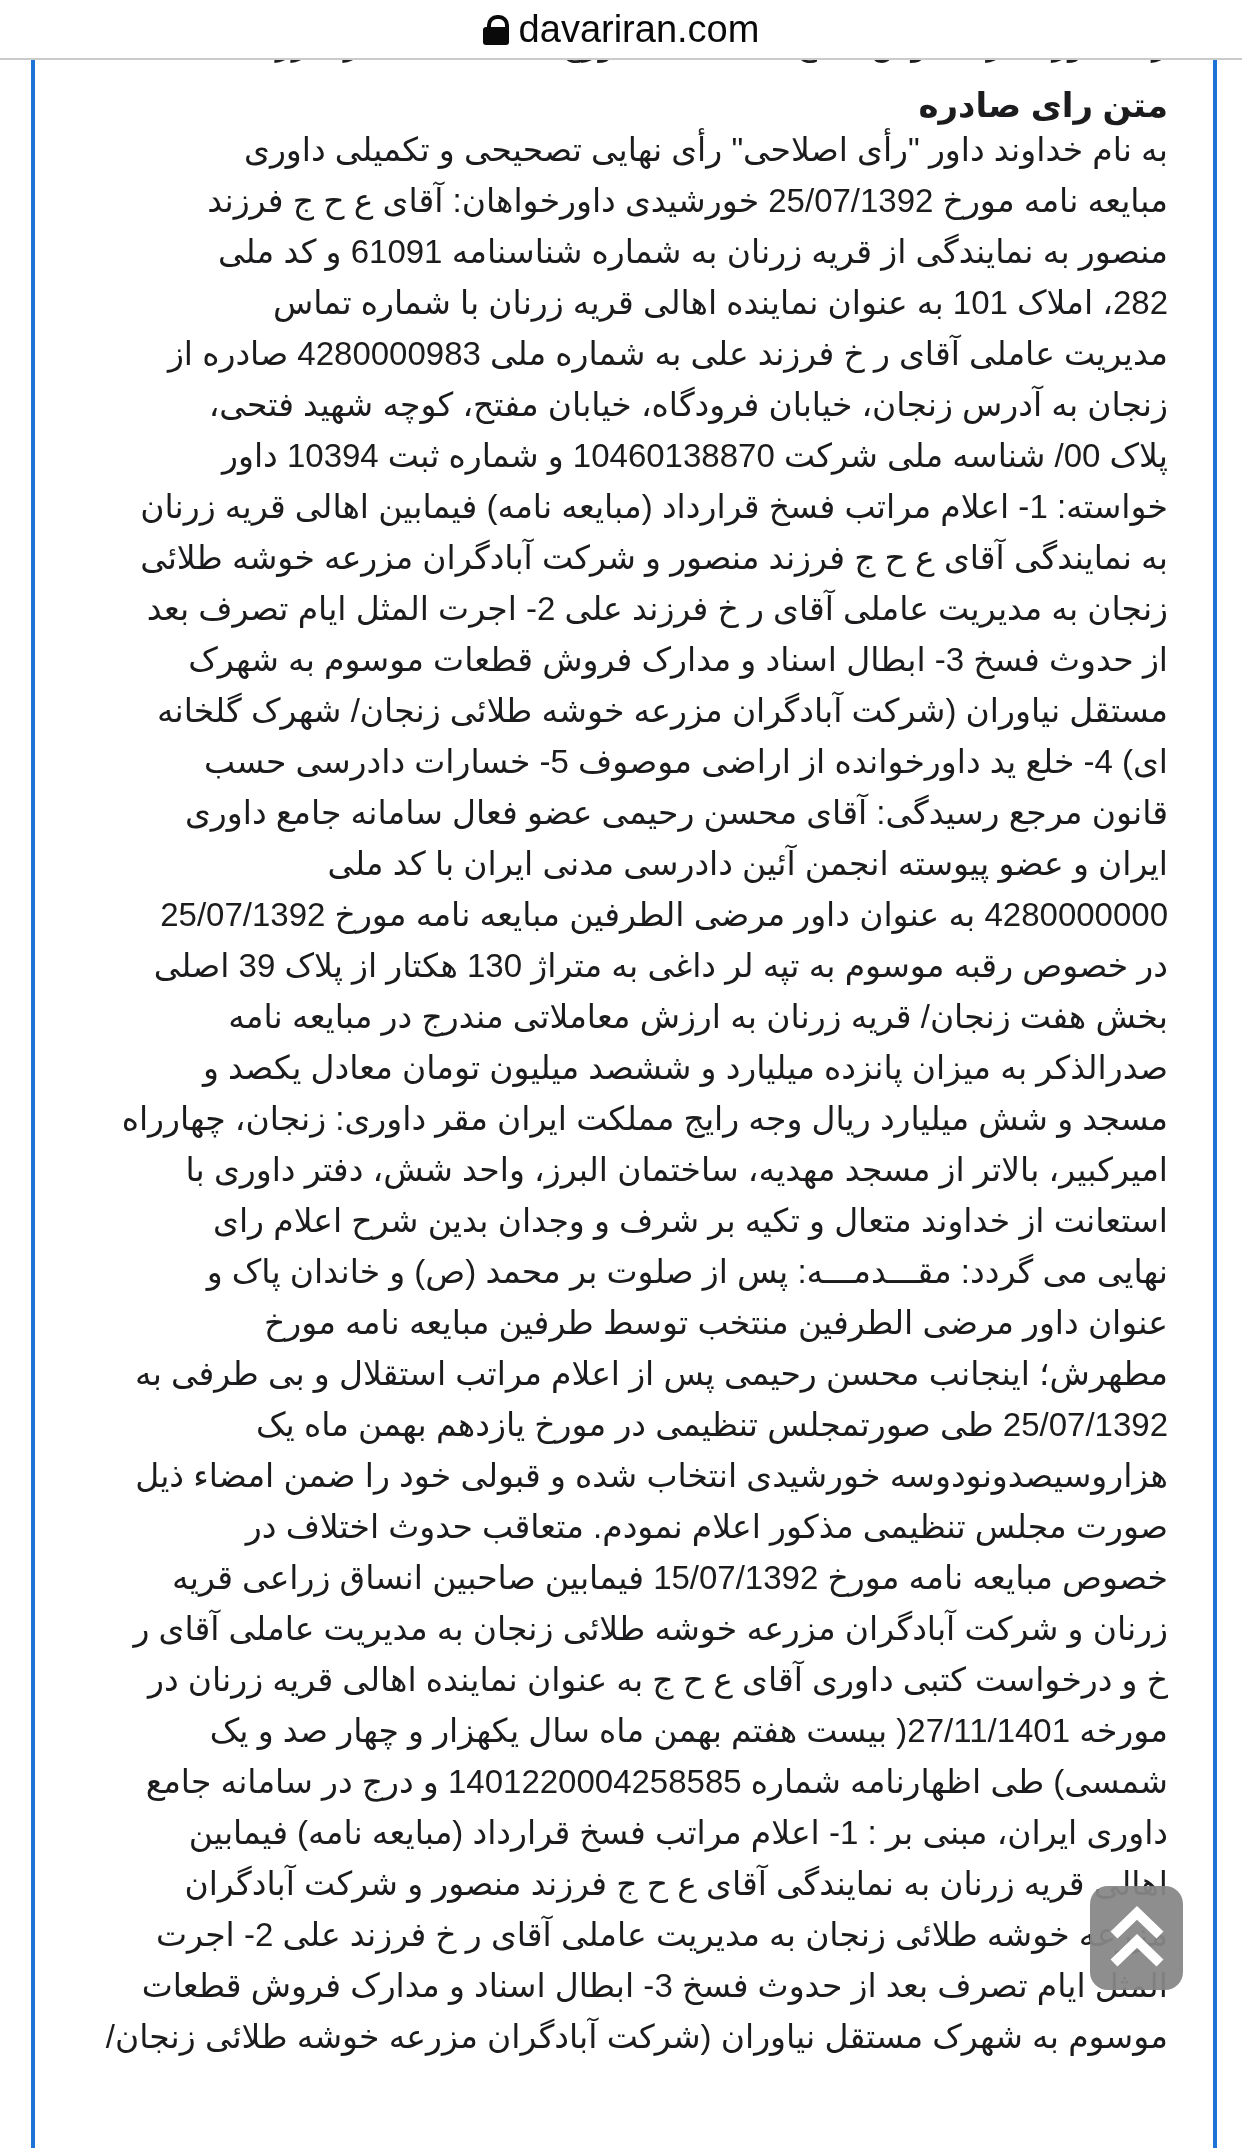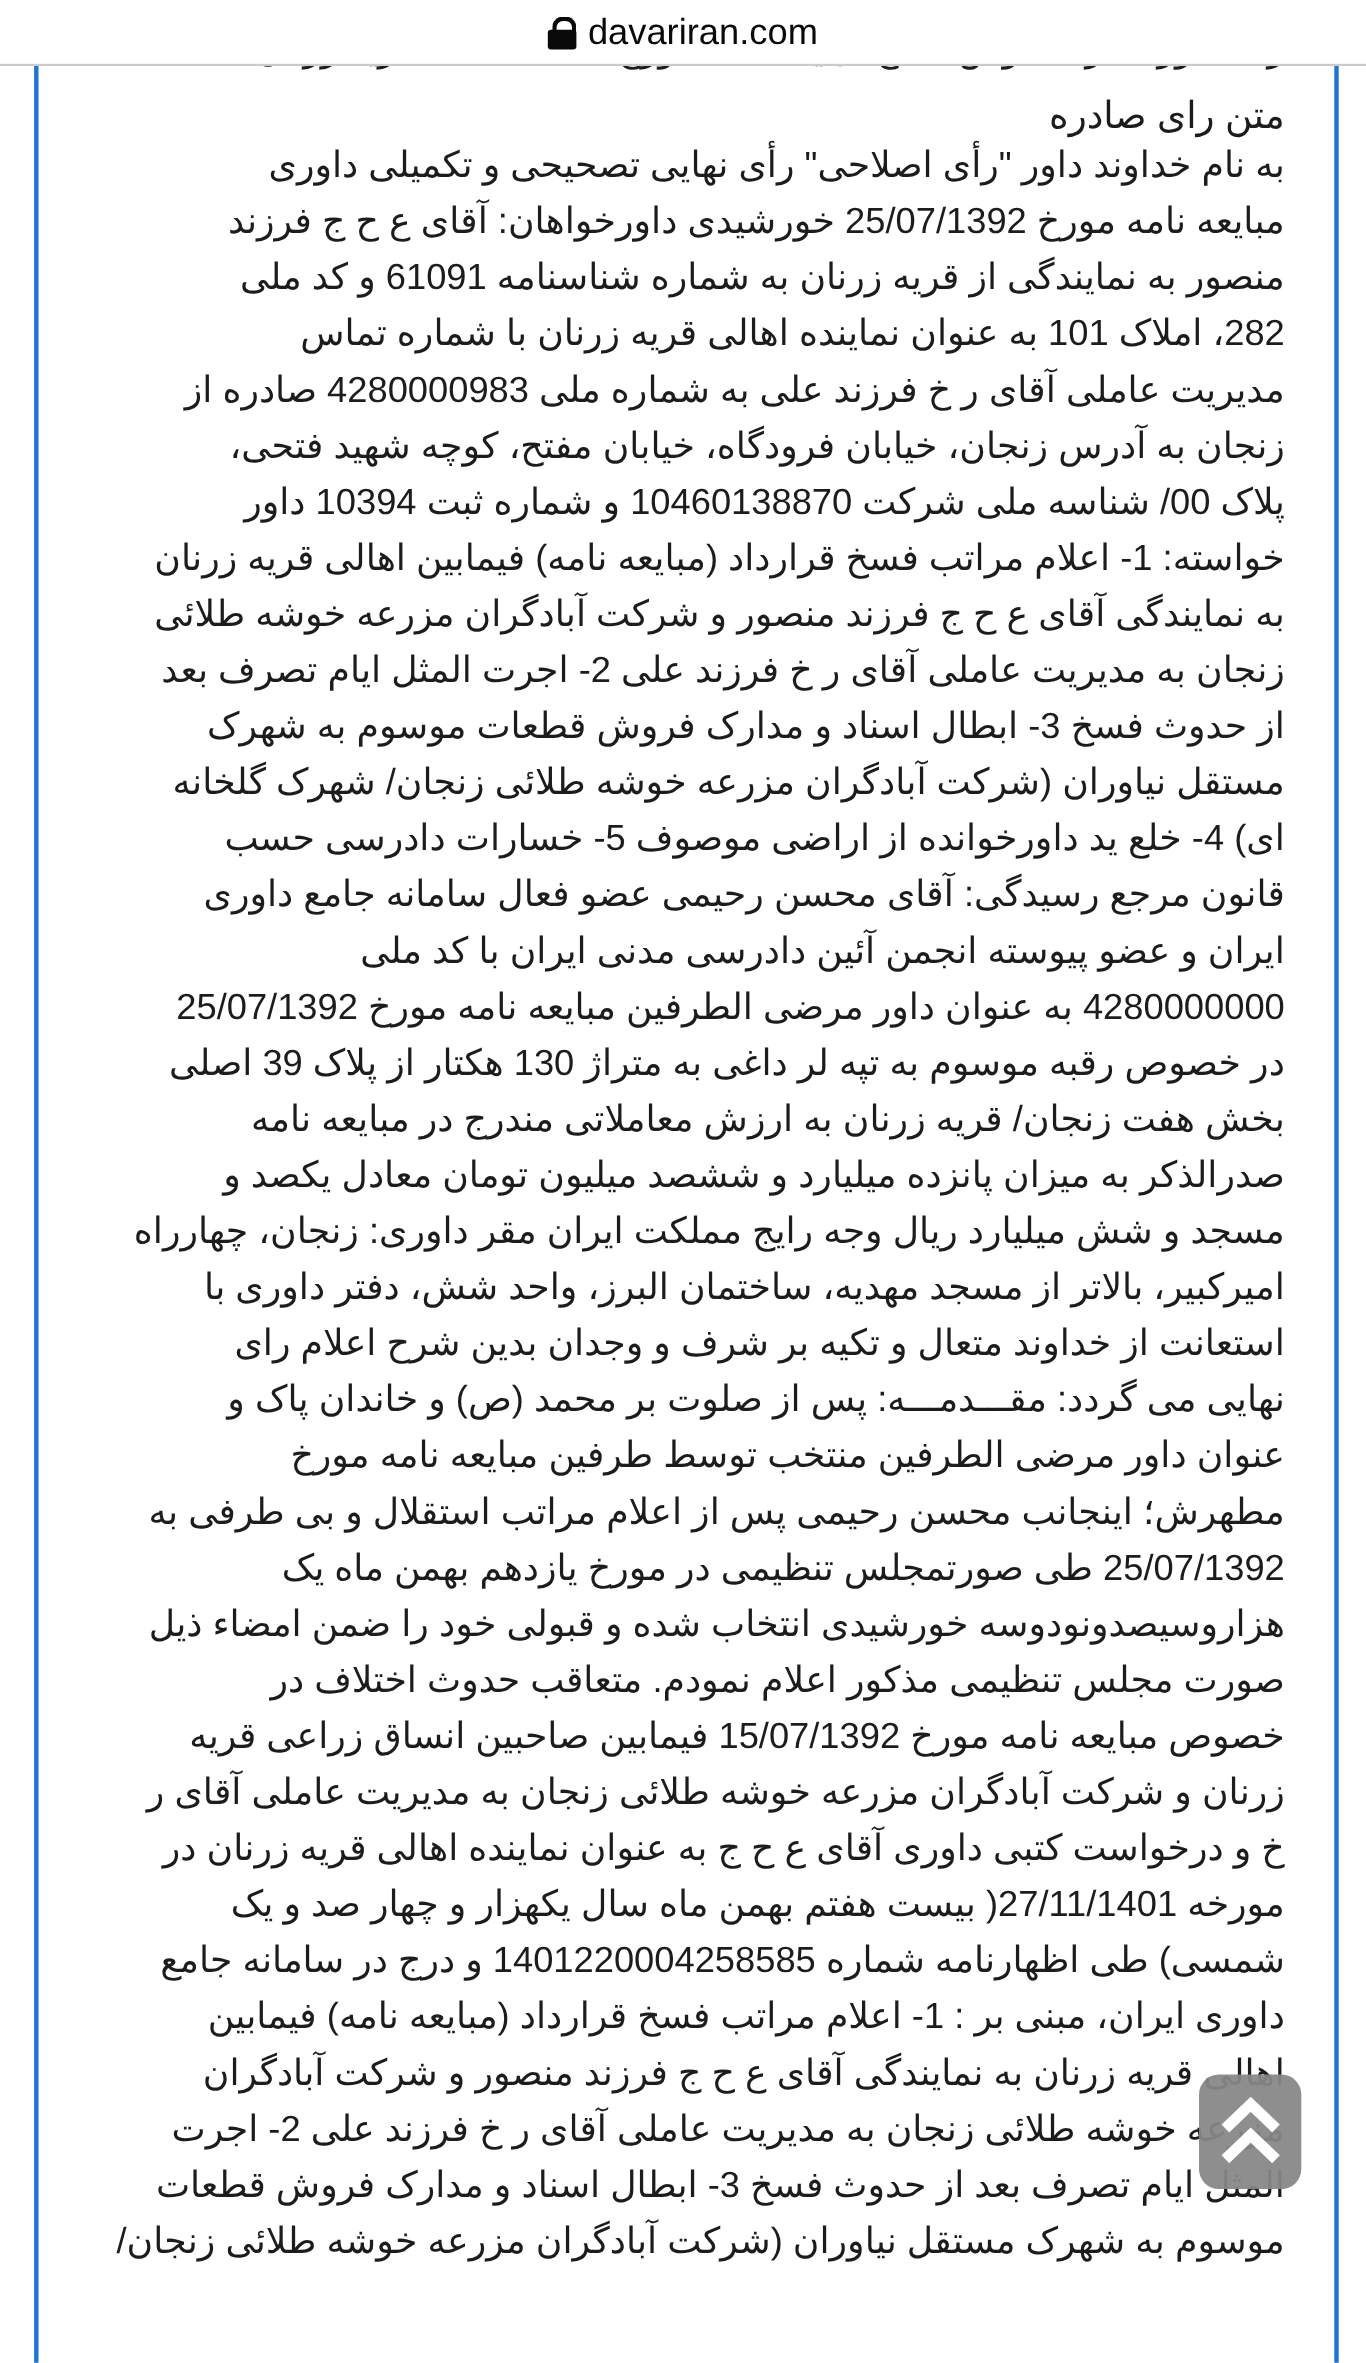--- a/index.html
+++ b/index.html
@@ -17,36 +17,36 @@
   }
   .lock{width:26px;height:32px;position:relative;display:inline-block;margin-top:4px;}
   .lock .shackle{
     position:absolute;top:0;left:4px;width:14px;height:16px;
     border:4px solid #0a0a0a;border-bottom:none;border-radius:10px 10px 0 0;
   }
   .lock .bodyp{
     position:absolute;top:12px;left:0;width:26px;height:18px;
     background:#0a0a0a;border-radius:3px;
   }
-  .domain{font-size:33px;color:#0a0a0a;letter-spacing:0;}
+  .domain{font-size:38px;color:#0a0a0a;letter-spacing:0;}
   
   .doc-col{
     position:absolute;left:31px;top:0;width:1178px;height:2148px;
     border-left:4px solid #1d74d4;border-right:4px solid #1d74d4;
     background:#ffffff;overflow:hidden;z-index:1;
   }
   .rtl{direction:rtl;unicode-bidi:embed;}
   .clipped-line{
     position:absolute;top:18px;right:45px;left:10px;
     font-size:33px;line-height:52px;white-space:nowrap;
     text-align:right;overflow:hidden;
   }
   .doc-heading{
     position:absolute;top:82px;right:45px;left:10px;
-    font-size:34px;font-weight:400;line-height:46px;
+    font-size:34px;font-weight:700;line-height:46px;
     text-align:right;white-space:nowrap;
   }
   .doc-text{
     position:absolute;top:124px;right:45px;left:10px;
     text-align:right;
   }
   .tline{
     font-size:33px;line-height:51px;white-space:nowrap;
     text-align:right;
   }

